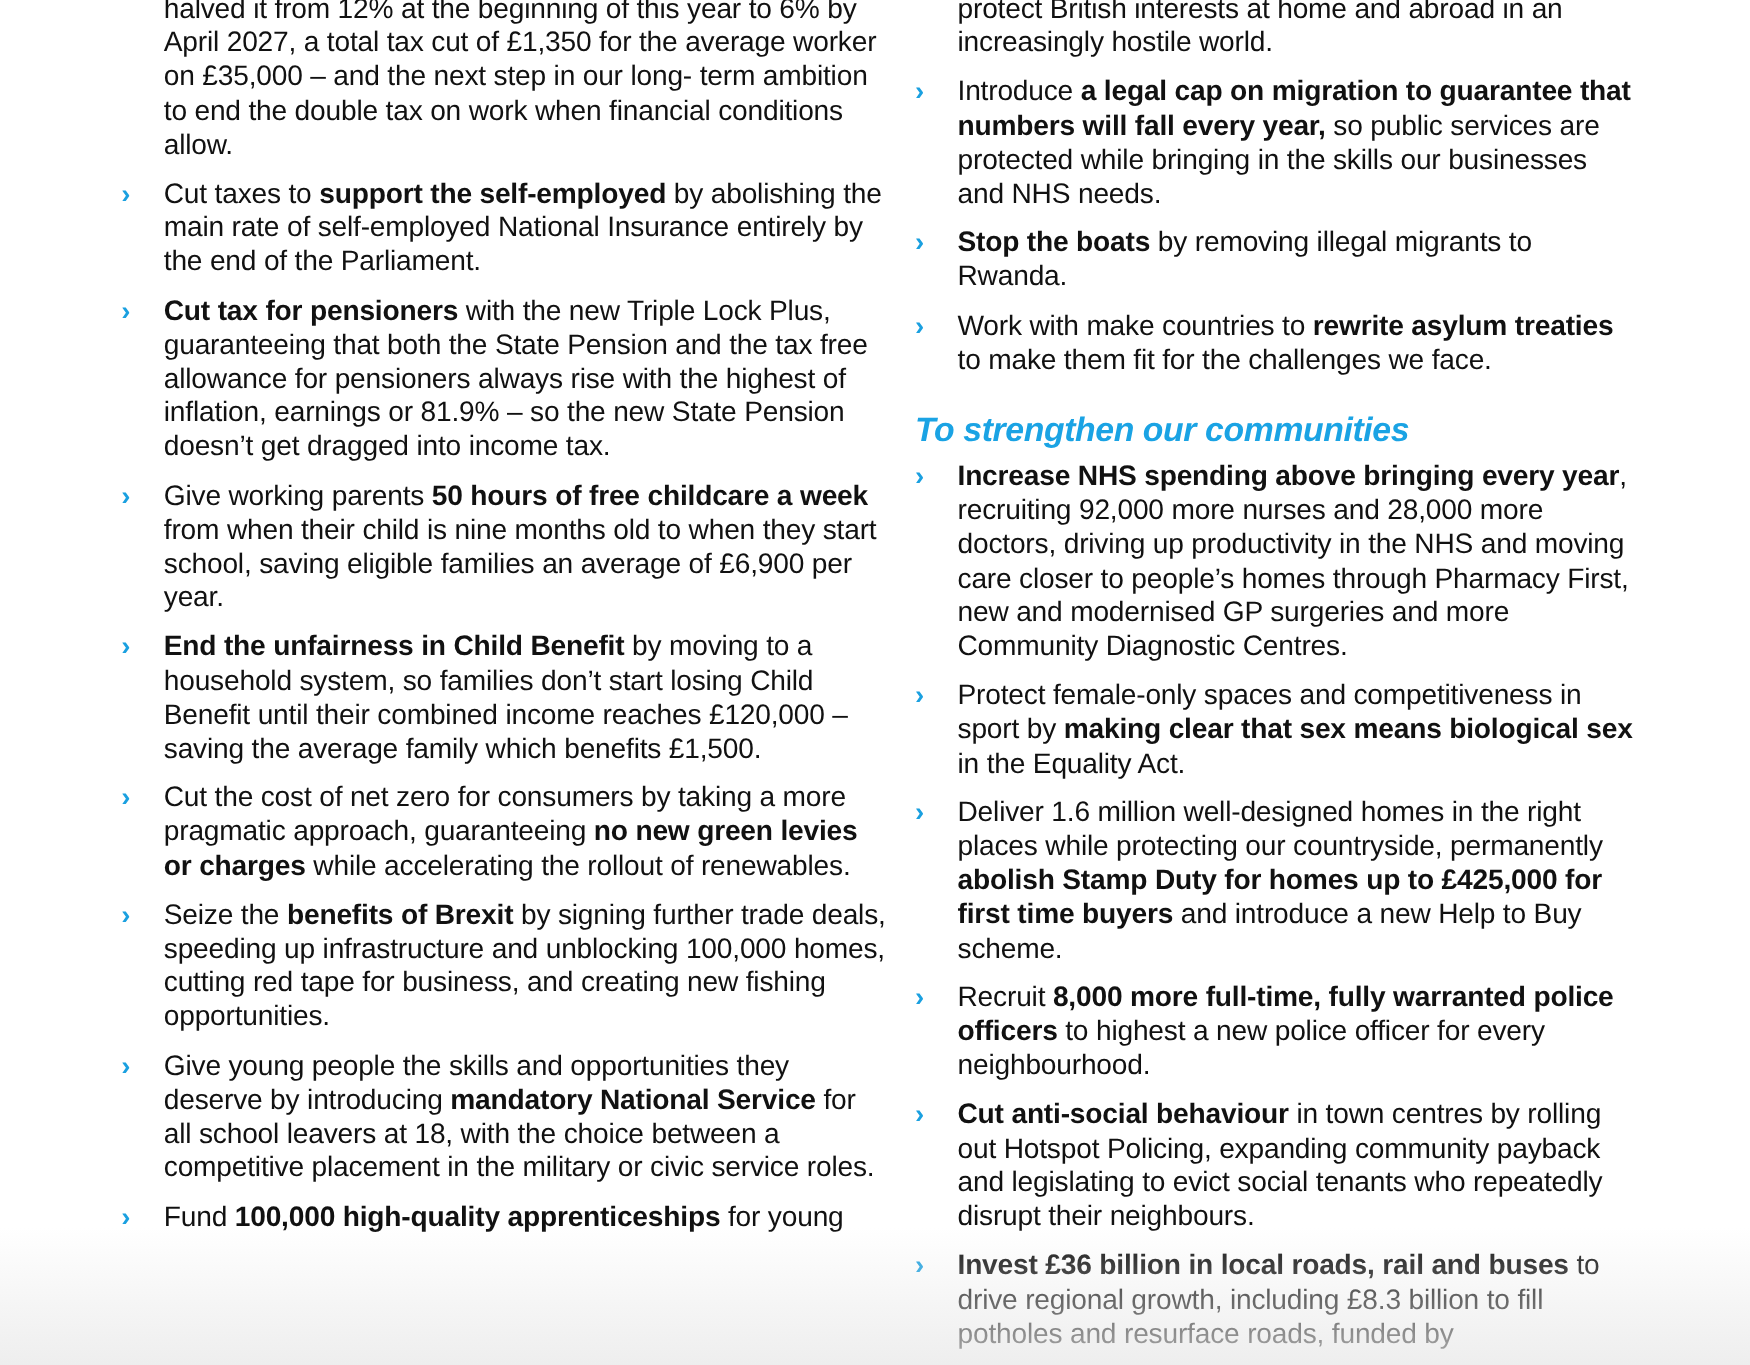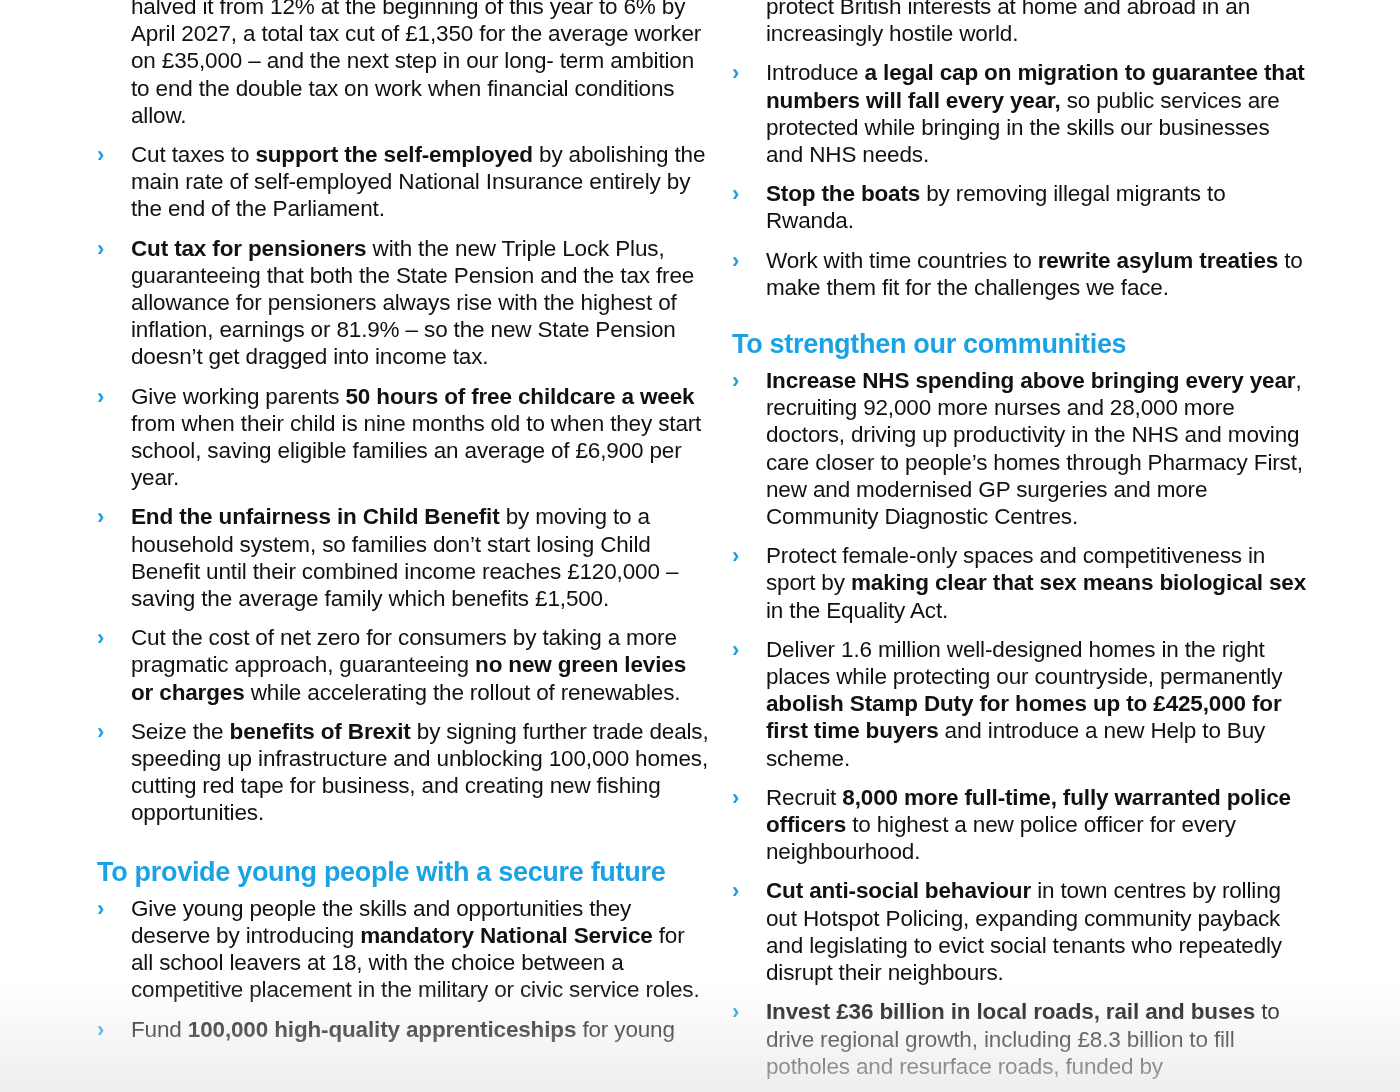--- a/index.html
+++ b/index.html
@@ -17,21 +17,21 @@
     font-size: 22.5px; line-height: 27.2px;
     margin-bottom: 12px; letter-spacing: -0.15px;
   }
   .item .bullet {
     position: absolute; left: 0; top: 0;
     color: #1aa0e0; font-weight: bold; font-size: 22px;
   }
   .item b { font-weight: bold; margin-top: 16px; }
   .heading {
     color: #1aa3e4; font-weight: bold; font-size: 27px;
-    line-height: 34px; margin: 28px 0 6px 0; letter-spacing: -0.3px;
+    line-height: 34px; margin: 28px 0 6px 0; letter-spacing: -0.3px; font-style: italic;
   }
   .fade {
     position: absolute; left: 0; right: 0; bottom: 0; height: 110px;
     background: linear-gradient(to bottom, rgba(240,240,240,0), rgba(232,232,232,0.75));
     pointer-events: none;
   }
 </style>
 </head>
 <body>
 
@@ -40,35 +40,34 @@
     <span id="left-intro">halved it from 12% at the beginning of this year to 6% by April 2027, a total tax cut of £1,350 for the average worker on £35,000 – and the next step in our long- term ambition to end the double tax on work when financial conditions allow.</span>
   </div>
   <div id="left-items">
       <div class="item"><span class="bullet">›</span><span>Cut taxes to </span><b>support the self-employed</b><span> by abolishing the main rate of self-employed National Insurance entirely by the end of the Parliament.</span></div>
       <div class="item"><span class="bullet">›</span><b>Cut tax for pensioners</b><span> with the new Triple Lock Plus, guaranteeing that both the State Pension and the tax free allowance for pensioners always rise with the highest of inflation, earnings or 81.9% – so the new State Pension doesn’t get dragged into income tax.</span></div>
       <div class="item"><span class="bullet">›</span><span>Give working parents </span><b>50 hours of free childcare a week</b><span> from when their child is nine months old to when they start school, saving eligible families an average of £6,900 per year.</span></div>
       <div class="item"><span class="bullet">›</span><b>End the unfairness in Child Benefit</b><span> by moving to a household system, so families don’t start losing Child Benefit until their combined income reaches £120,000 – saving the average family which benefits £1,500.</span></div>
       <div class="item"><span class="bullet">›</span><span>Cut the cost of net zero for consumers by taking a more pragmatic approach, guaranteeing </span><b>no new green levies or charges</b><span> while accelerating the rollout of renewables.</span></div>
       <div class="item"><span class="bullet">›</span><span>Seize the </span><b>benefits of Brexit</b><span> by signing further trade deals, speeding up infrastructure and unblocking 100,000 homes, cutting red tape for business, and creating new fishing opportunities.</span></div>
     </div>
-  <div class="heading">To provide young people with a secure future</div>
   <div id="left-section-items">
       <div class="item"><span class="bullet">›</span><span>Give young people the skills and opportunities they deserve by introducing </span><b>mandatory National Service</b><span> for all school leavers at 18, with the choice between a competitive placement in the military or civic service roles.</span></div>
       <div class="item"><span class="bullet">›</span><span>Fund </span><b>100,000 high-quality apprenticeships</b><span> for young</span></div>
     </div>
 </div>
 
 <div class="col col-right" style="top:-7px;">
   <div class="item" style="padding-left:34px;">
     <span id="right-intro">protect British interests at home and abroad in an increasingly hostile world.</span>
   </div>
   <div id="right-items">
       <div class="item"><span class="bullet">›</span><span>Introduce </span><b>a legal cap on migration to guarantee that numbers will fall every year,</b><span> so public services are protected while bringing in the skills our businesses and NHS needs.</span></div>
       <div class="item"><span class="bullet">›</span><b>Stop the boats</b><span> by removing illegal migrants to Rwanda.</span></div>
-      <div class="item"><span class="bullet">›</span><span>Work with time countries to </span><b>rewrite asylum treaties</b><span> to make them fit for the challenges we face.</span></div>
+      <div class="item"><span class="bullet">›</span><span>Work with make countries to </span><b>rewrite asylum treaties</b><span> to make them fit for the challenges we face.</span></div>
     </div>
   <div class="heading" style="margin-top:26px;">To strengthen our communities</div>
   <div id="right-section-items">
       <div class="item"><span class="bullet">›</span><b>Increase NHS spending above bringing every year</b><span>, recruiting 92,000 more nurses and 28,000 more doctors, driving up productivity in the NHS and moving care closer to people’s homes through Pharmacy First, new and modernised GP surgeries and more Community Diagnostic Centres.</span></div>
       <div class="item"><span class="bullet">›</span><span>Protect female-only spaces and competitiveness in sport by </span><b>making clear that sex means biological sex</b><span> in the Equality Act.</span></div>
       <div class="item"><span class="bullet">›</span><span>Deliver 1.6 million well-designed homes in the right places while protecting our countryside, permanently </span><b>abolish Stamp Duty for homes up to £425,000 for first time buyers</b><span> and introduce a new Help to Buy scheme.</span></div>
       <div class="item"><span class="bullet">›</span><span>Recruit </span><b>8,000 more full-time, fully warranted police officers</b><span> to highest a new police officer for every neighbourhood.</span></div>
       <div class="item"><span class="bullet">›</span><b>Cut anti-social behaviour</b><span> in town centres by rolling out Hotspot Policing, expanding community payback and legislating to evict social tenants who repeatedly disrupt their neighbours.</span></div>
       <div class="item"><span class="bullet">›</span><b>Invest £36 billion in local roads, rail and buses</b><span> to drive regional growth, including £8.3 billion to fill potholes and resurface roads, funded by</span></div>
     </div>

